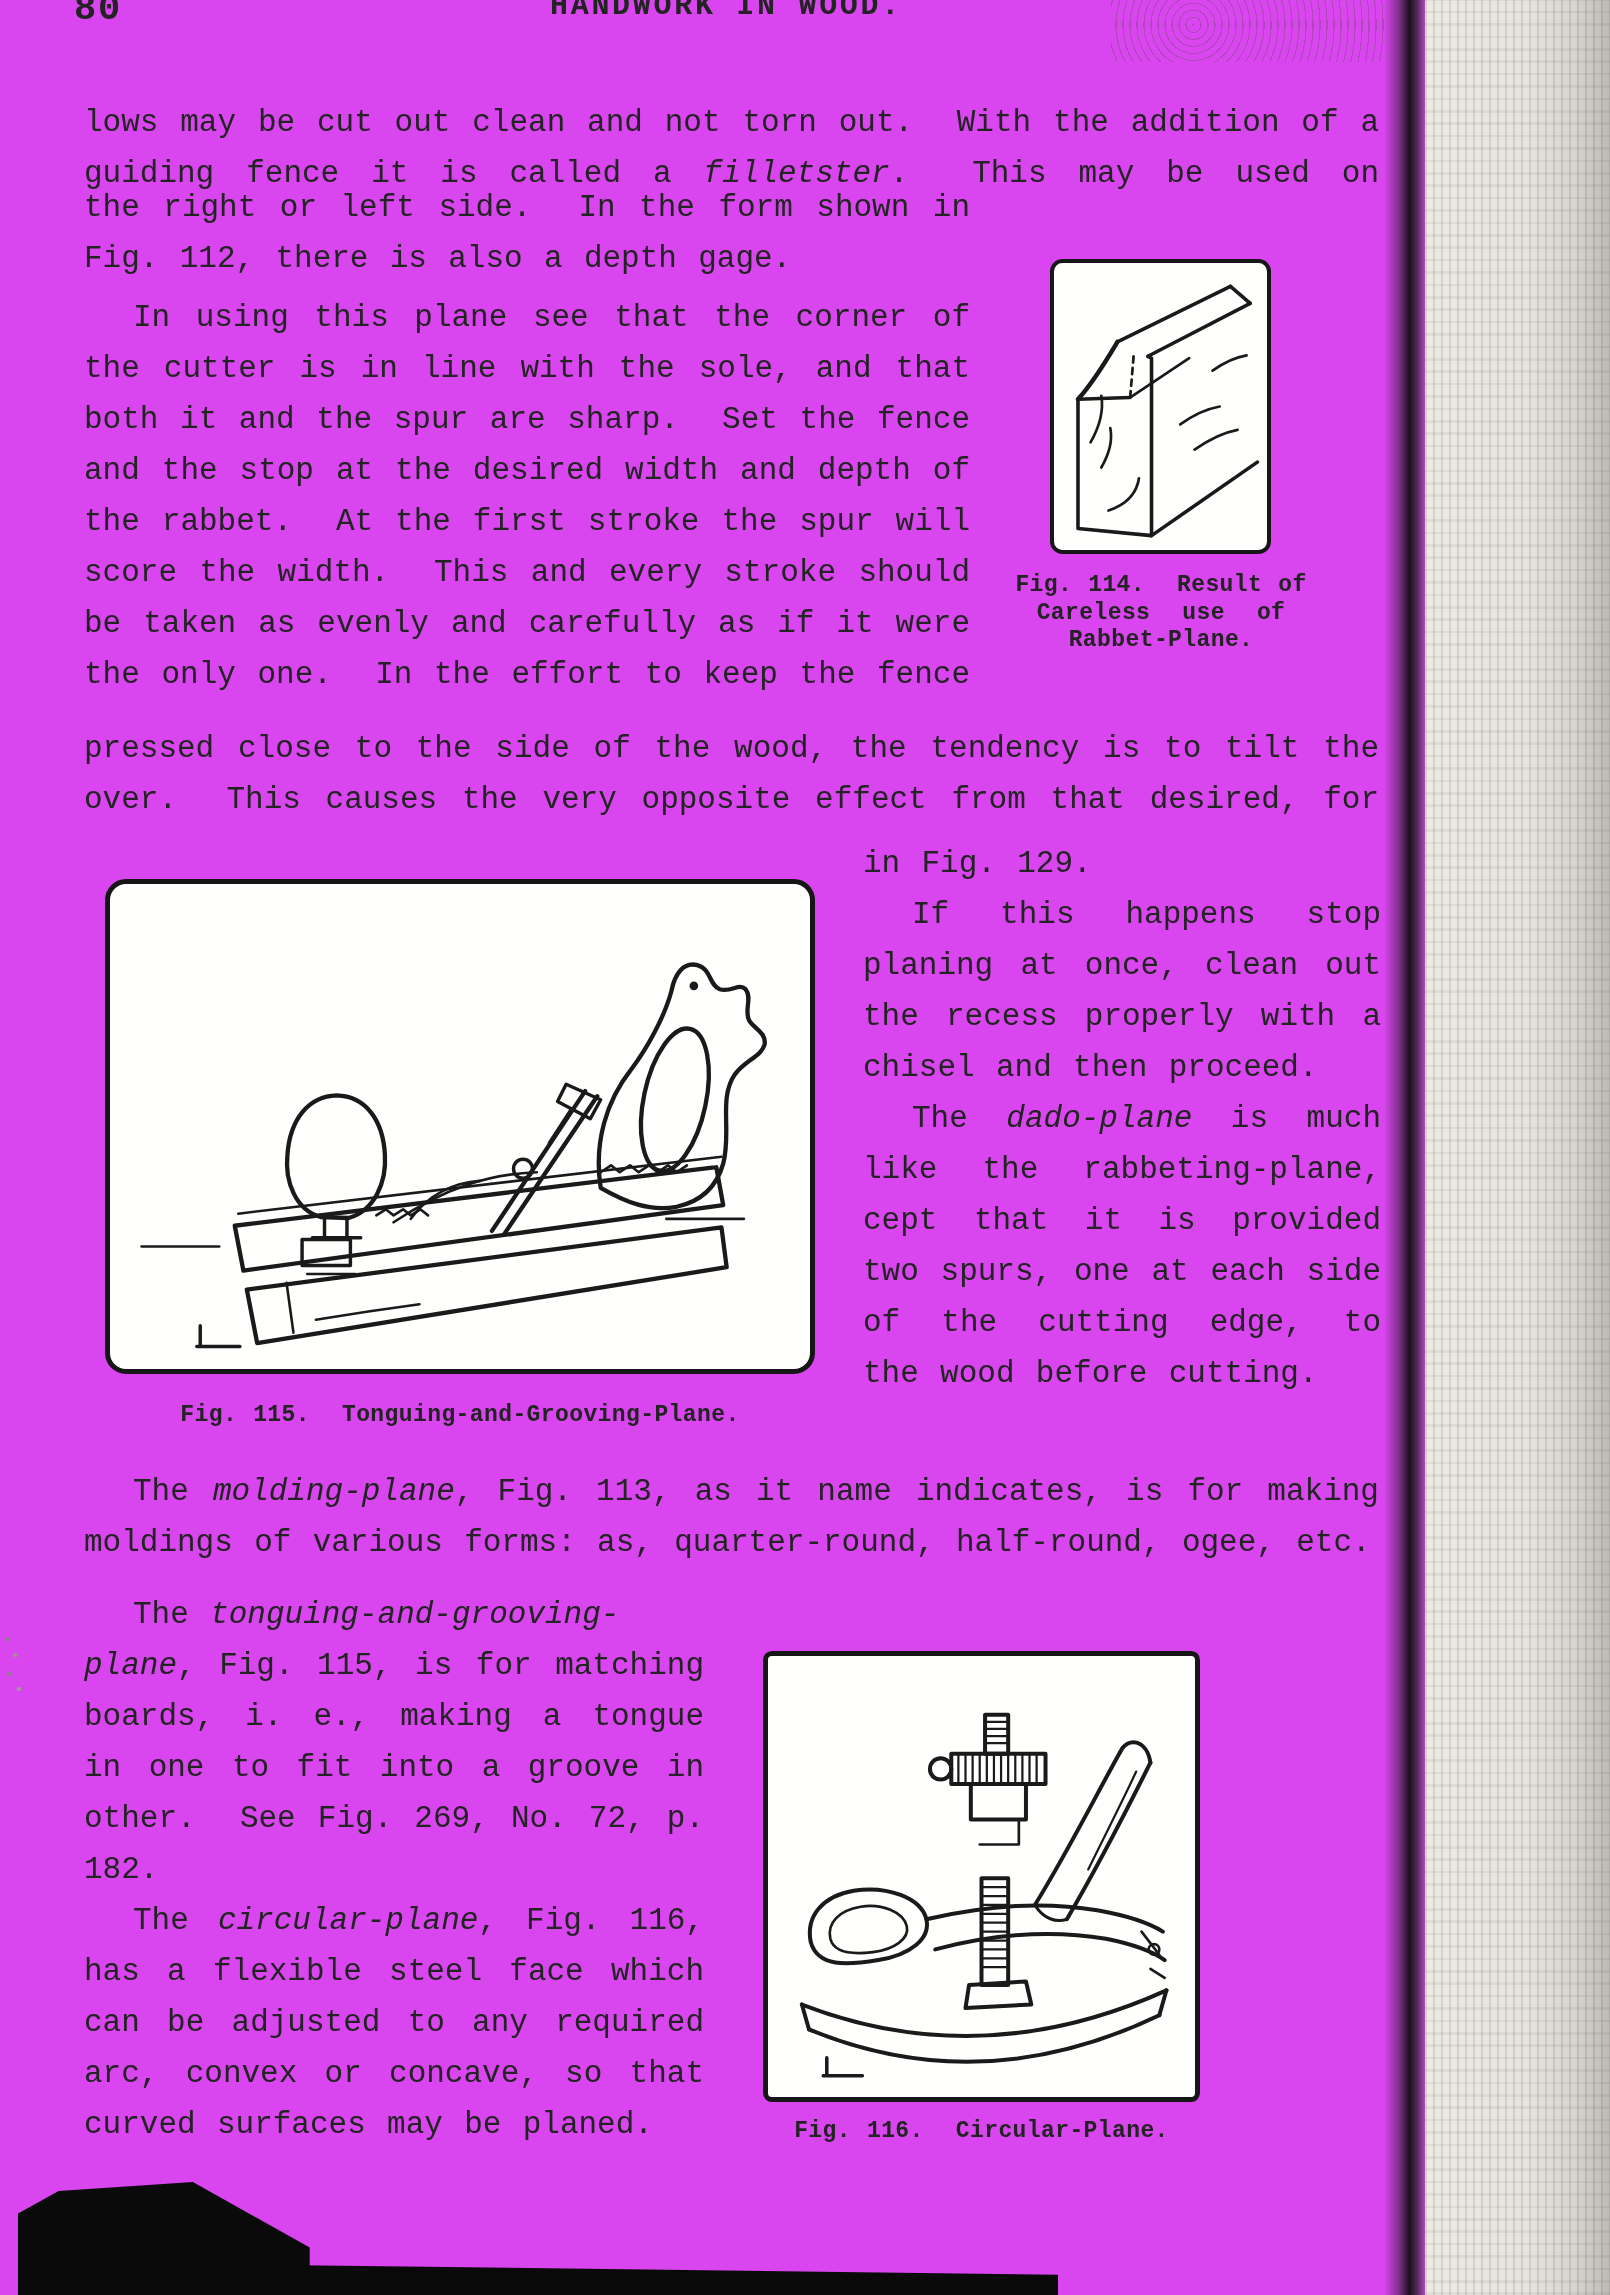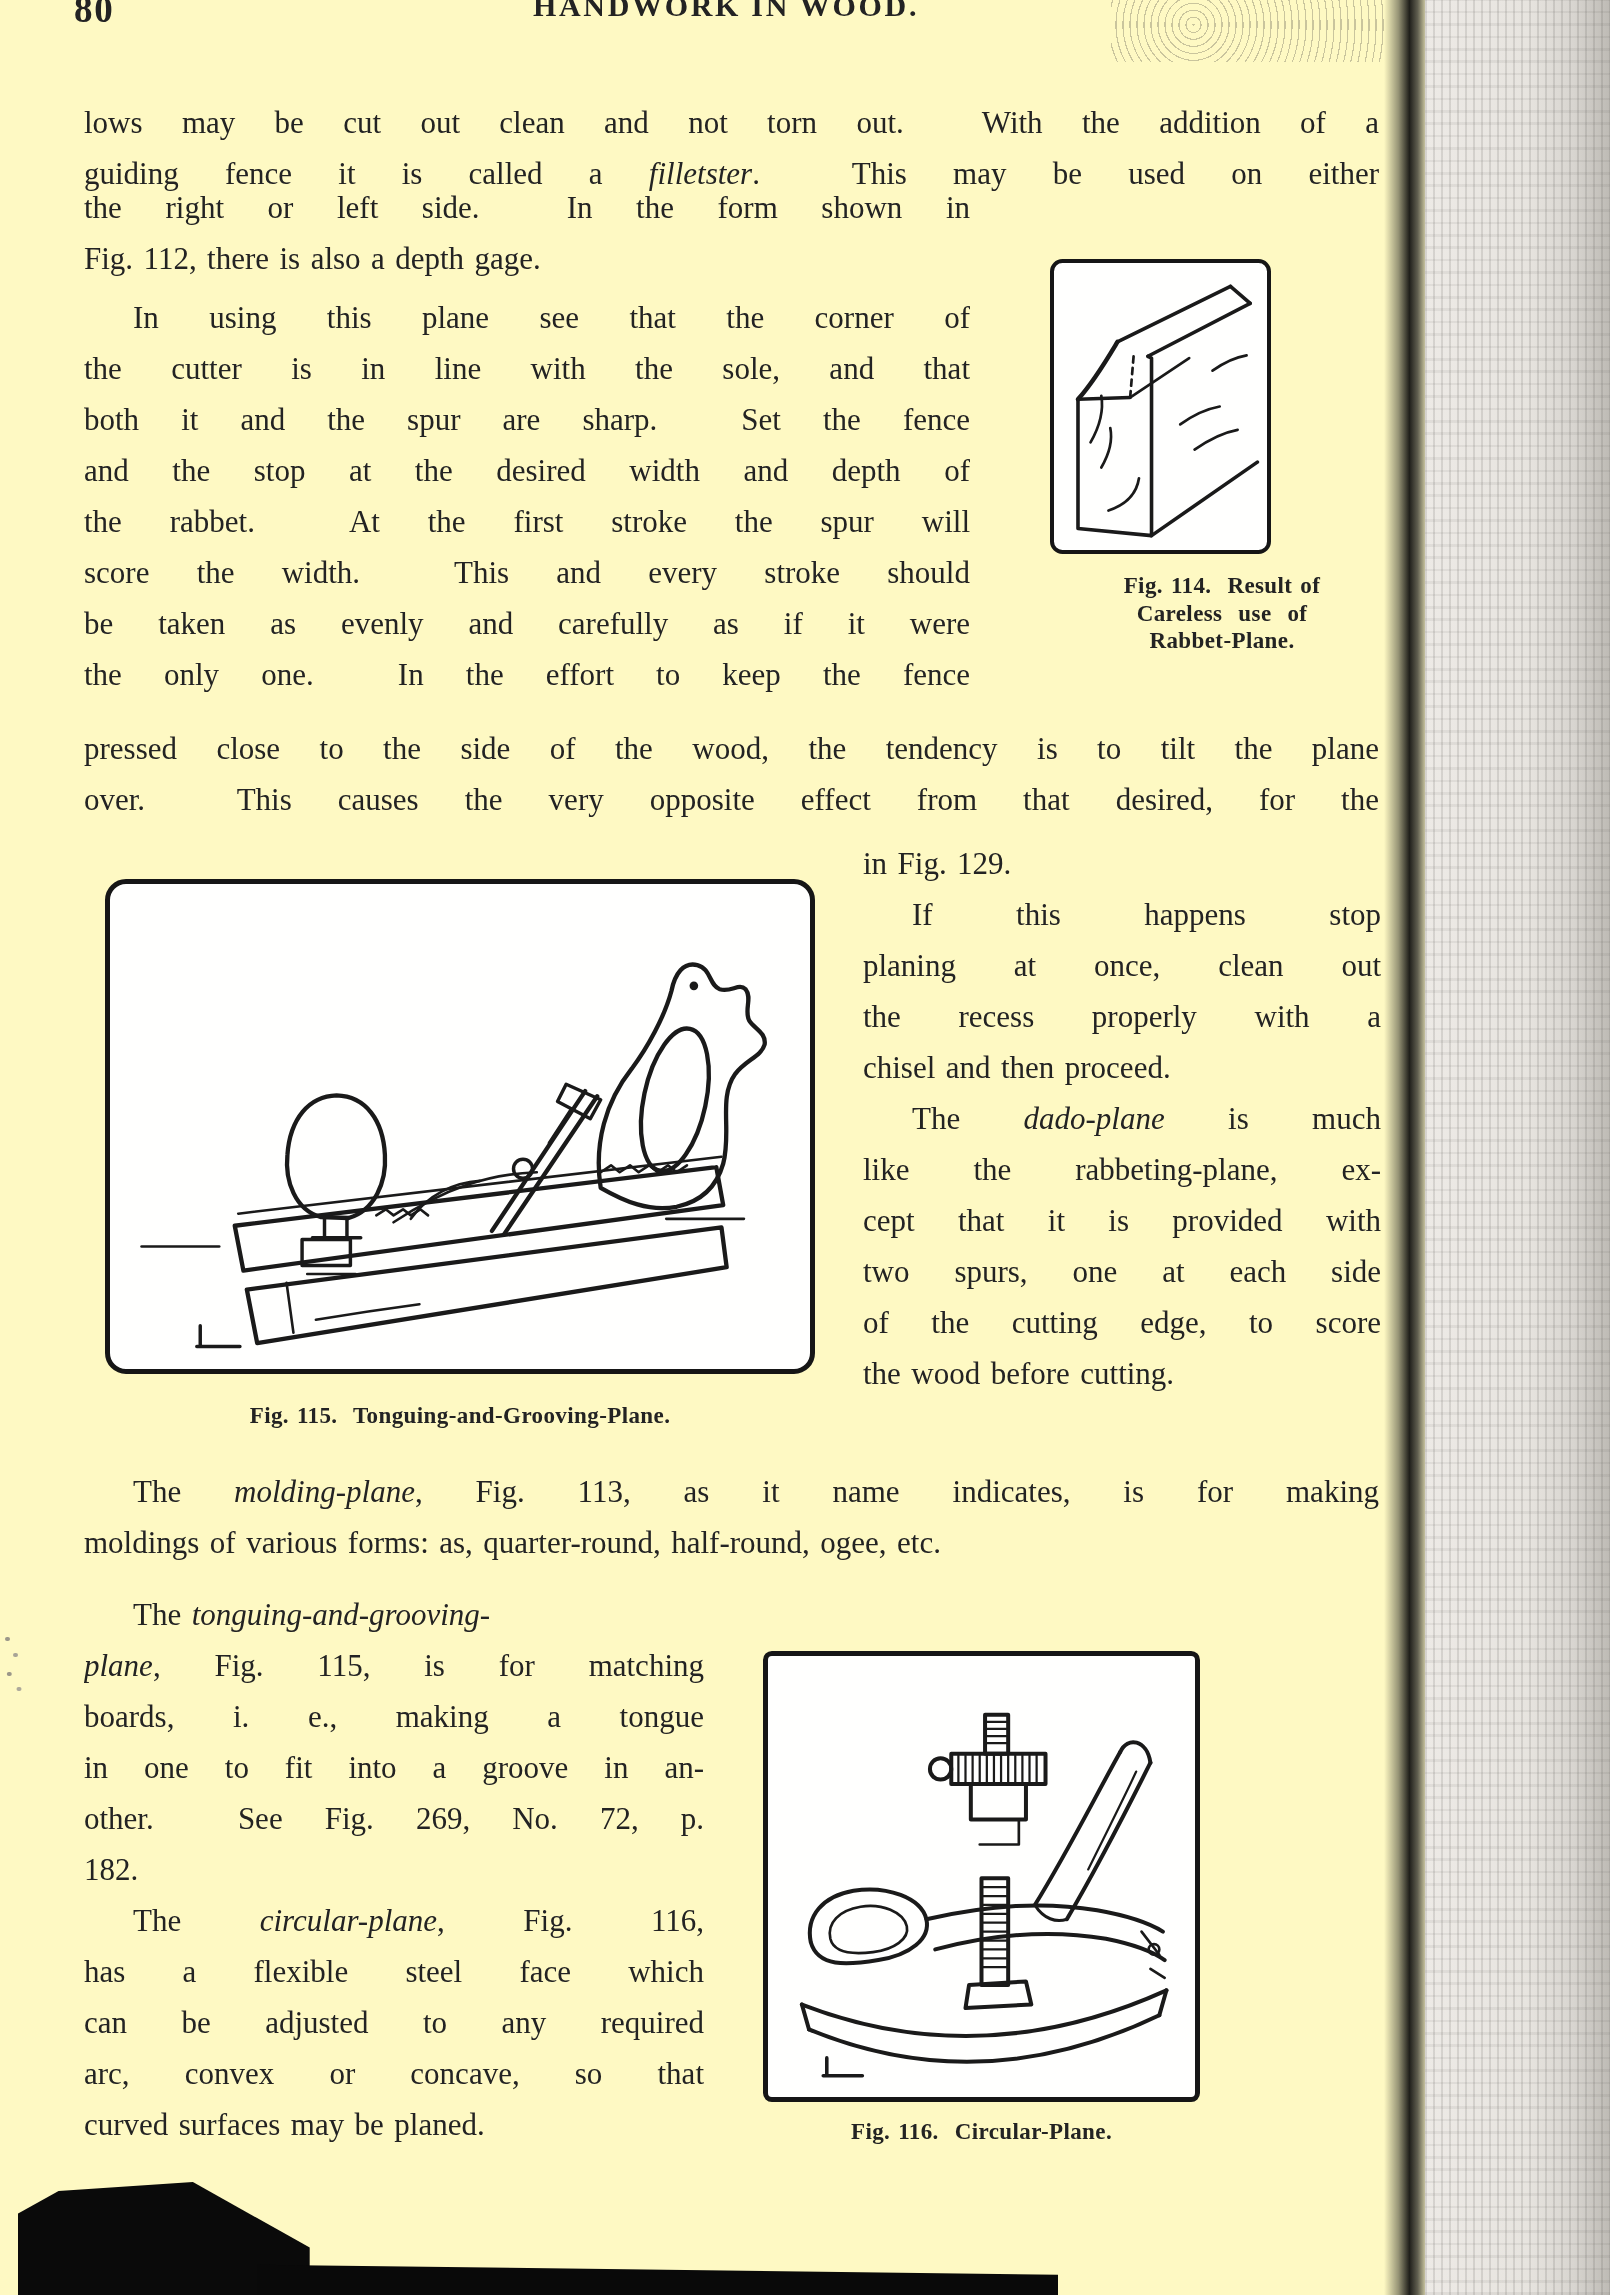--- a/index.html
+++ b/index.html
@@ -1,18 +1,18 @@
 <!DOCTYPE html>
 <html style="font-size:14px"><head>
 <meta charset="utf-8">
 <style>
   html,body{margin:0;padding:0;background:#ffffff;}
   .page{
-    position:relative;width:1611px;height:2295px;background:#fef9c3;
-    overflow:hidden;font-family:Liberation Serif, serif;color:#232323;
+    position:relative;width:1611px;height:2295px;background:#d946ef;
+    overflow:hidden;font-family:Liberation Mono, monospace;color:#232323;
   }
   
   .pgnum{position:absolute;left:74px;top:-12.4px;font-size:37px;font-weight:700;letter-spacing:1.8px;}
   .runhead{position:absolute;left:478px;top:-11.5px;width:496px;text-align:center;
     font-size:30px;font-weight:700;letter-spacing:2.7px;white-space:nowrap;}
   
   .tb{position:absolute;}
   .line{height:51px;line-height:51px;overflow:hidden;font-size:31px;
     text-align:justify;word-spacing:2.7px;white-space:normal;}
   .line.j::after{content:"";display:inline-block;width:100%;height:0;vertical-align:top;}
@@ -27,21 +27,21 @@
   .tb-colleft{left:84px;top:1589px;width:620px;}
   
   .figbox{position:absolute;background:#fffffe;border:4.4px solid #161616;}
   .figbox svg{display:block;width:100%;height:100%;}
   #fig114{left:1050px;top:259px;width:213px;height:287px;border-width:4.4px;border-radius:12.4px;}
   #fig115{left:105px;top:879px;width:700px;height:485px;border-width:5.3px;border-radius:21px;}
   #fig116{left:763px;top:1651px;width:427px;height:441px;border-width:5.3px;border-radius:8.9px;}
   .cap{position:absolute;}
   .cap .line{height:27.5px;line-height:27.5px;font-size:23px;font-weight:700;
     text-align:center;letter-spacing:0.4px;word-spacing:1.8px;}
-  #cap114{left:1076px;top:572px;width:292px;}
+  #cap114{left:1015px;top:572px;width:292px;}
   #cap115{left:105px;top:1402px;width:710px;}
   #cap116{left:763px;top:2118px;width:437px;}
   
   .art{position:absolute;pointer-events:none;}
   .scan-shadow{left:1384px;top:0;width:41px;height:2295px;
     background:linear-gradient(90deg, rgba(25,25,25,0) 0%, rgba(25,25,25,.45) 35%,
       rgba(12,12,12,.92) 62%, rgba(35,35,35,.72) 82%, rgba(90,88,84,.35) 100%);}
   .scan-margin{left:1425px;top:0;width:186px;height:2295px;
     background:linear-gradient(90deg,#edeae6 0%,#e7e4df 55%,#d8d5d0 80%,#bdbab4 100%);}
   .scan-margin::after{content:"";position:absolute;left:0;top:0;right:0;bottom:0;

